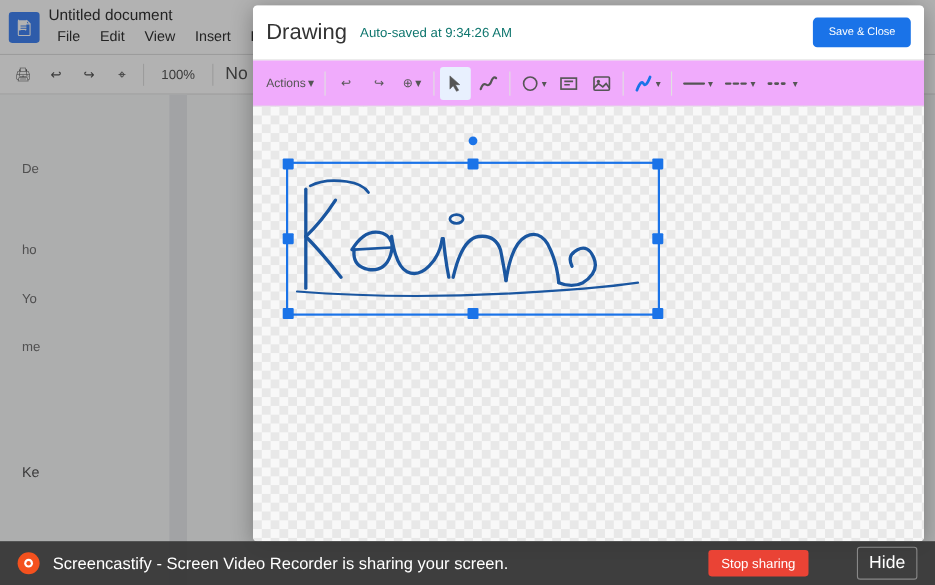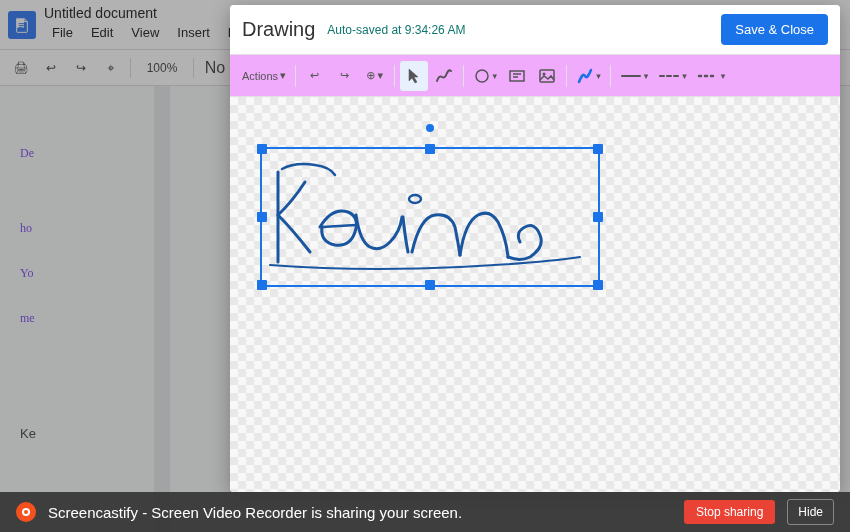--- a/index.html
+++ b/index.html
@@ -128,21 +128,21 @@
       color: #0f766e;
       flex: 1;
     }
 
     .save-close-btn {
       background: #1a73e8;
       color: #fff;
       border: none;
       border-radius: 4px;
       padding: 8px 14px;
-      font-size: 13px;
+      font-size: 10px;
       cursor: pointer;
       font-weight: 500;
     }
 
     
     .drawing-toolbar {
       display: flex;
       align-items: center;
       padding: 4px 8px;
       height: 42px;
@@ -272,22 +272,23 @@
       cursor: pointer;
       font-weight: 500;
     }
 
     .hide-btn {
       background: transparent;
       color: #fff;
       border: 1px solid #888;
       border-radius: 3px;
       padding: 5px 10px;
-      font-size: 12px;
+      font-size: 16px;
       cursor: pointer;
+      margin-left: 32px;
     }
 
     
     .left-sidebar {
       position: absolute;
       top: 86px; left: 0;
       width: 170px;
       bottom: 0;
       background: #f8f9fa;
     }
@@ -297,22 +298,21 @@
       top: 0; right: 0;
       width: 16px;
       bottom: 0;
       background: #e8eaed;
       font-size: 8px;
       color: #777;
     }
 
     .doc-text-line {
       margin-bottom: 4px;
-      color: #8b5cf6;
-      font-family: Liberation Serif, serif;
+      color: #737373;
     }
   </style>
 </head>
 <body>
 
 <div class="docs-bg">
 
   <div class="docs-topbar">
     <div class="docs-logo">
       <svg width="16" height="16" viewBox="0 0 24 24" fill="white">

